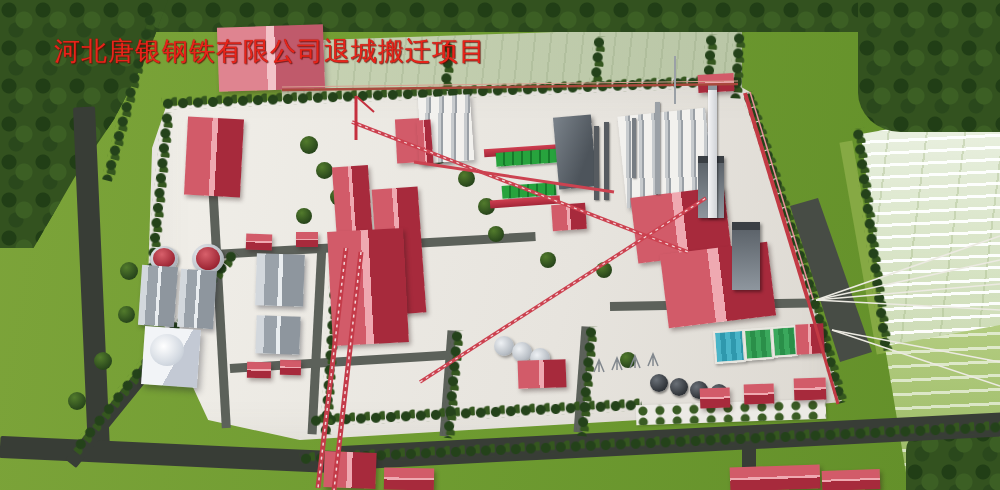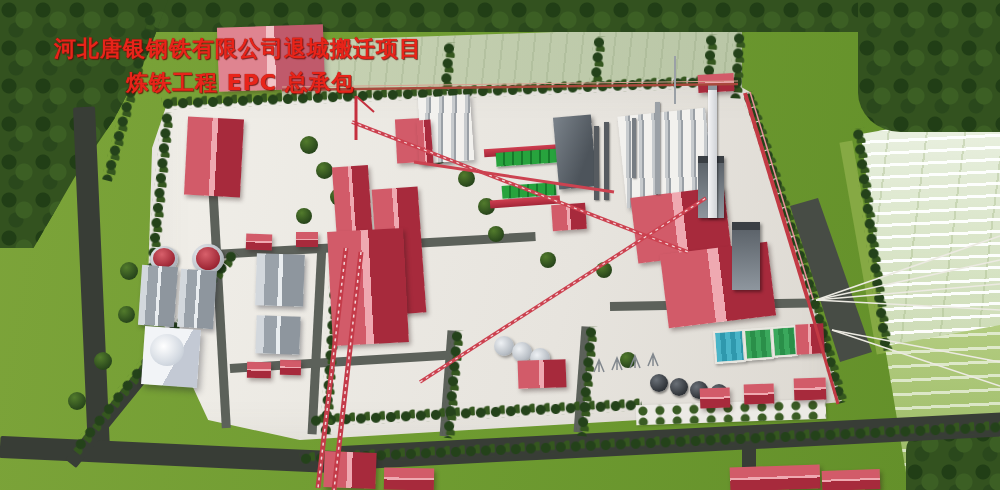--- a/index.html
+++ b/index.html
@@ -62,21 +62,21 @@
     clip-path:polygon(6% 10%,100% 0%,100% 92%,24% 100%);}
   #ghost-lower{background:
       repeating-linear-gradient(-3deg,rgba(255,255,255,.6) 0 3px,rgba(0,0,0,0) 3px 14px),
       linear-gradient(#b3cc80,#9cbb67);
     clip-path:polygon(4% 14%,100% 0%,100% 100%,22% 100%);}
   #fields{background:
       repeating-linear-gradient(96deg,rgba(120,140,100,.18) 0 2px,rgba(0,0,0,0) 2px 16px),
       linear-gradient(100deg,#c7d2b3,#b9c6a6);
     clip-path:polygon(0 22%,100% 2%,100% 86%,1% 100%);}
   
-  .title{position:absolute;color:#e8241a;font-weight:700;font-size:22px;letter-spacing:1px;
+  .title{position:absolute;color:#e8241a;font-weight:400;font-size:26px;letter-spacing:1px;
     text-shadow:0 0 1px #8f1208,1px 1px 1px rgba(90,10,5,.75);white-space:nowrap;}
 </style>
 </head>
 <body>
 
 <div id="stage">
  <div id="scene">
 
   <div class="abs" id="fields" style="left:278px;top:24px;width:464px;height:80px;"></div>
   <div class="abs trow" style="left:450px;top:36px;width:62px;transform:rotate(95deg);"></div>
@@ -247,14 +247,13 @@
       <path d="M630,368 l5,-12 l5,12 M635,356 v12"></path>
       <path d="M648,366 l5,-12 l5,12 M653,354 v12"></path>
     </g>
     <g>
       <line x1="675" y1="56" x2="675" y2="104" stroke="#9aa0a6" stroke-width="2"></line>
     </g>
   </svg>
  </div>
 
  <div class="title" style="left:54px;top:34px;">河北唐银钢铁有限公司退城搬迁项目</div>
- <div class="title" style="left:126px;top:68px;">炼铁工程 EPC 总承包</div>
 </div>
 
 </body></html>

